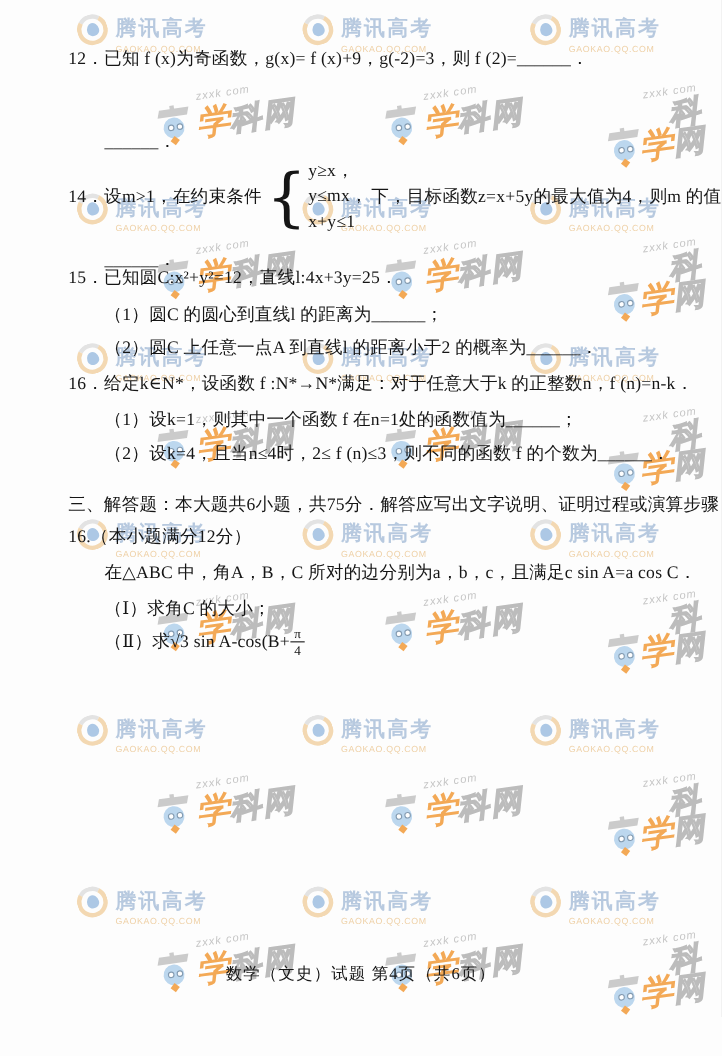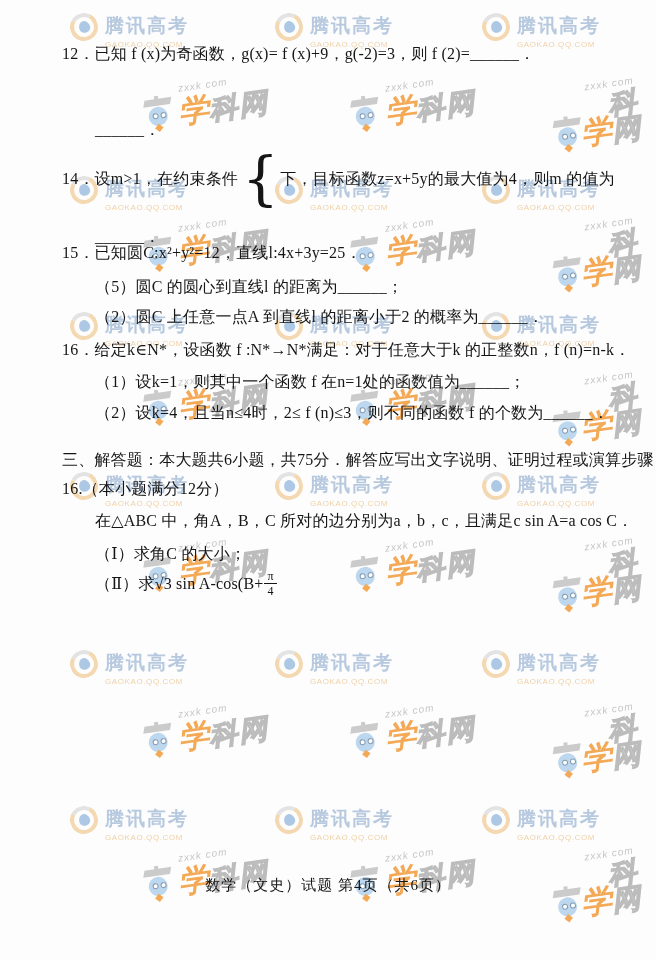--- a/index.html
+++ b/index.html
@@ -444,26 +444,31 @@
     </div>
 
   <div class="content">
     <div class="line" style="top:44px">12．已知 f (x)为奇函数，g(x)= f (x)+9，g(-2)=3，则 f (2)=______．</div>
 
     <div class="line indent" style="top:120px">______．</div>
 
     <div class="q14row" style="top:144px">
       <span>14．设m&gt;1，在约束条件</span>
       <span class="brace">{</span>
+      <span class="constraints">
+        <span>y≥x，</span>
+        <span>y≤mx，</span>
+        <span>x+y≤1</span>
+      </span>
       <span>下，目标函数z=x+5y的最大值为4，则m 的值为</span>
     </div>
     <div class="line indent" style="top:227px">______．</div>
 
     <div class="line" style="top:243px">15．已知圆C:x²+y²=12，直线l:4x+3y=25．</div>
-    <div class="line indent" style="top:277px">（5）圆C 的圆心到直线l 的距离为______；</div>
+    <div class="line indent" style="top:277px">（1）圆C 的圆心到直线l 的距离为______；</div>
     <div class="line indent" style="top:307px">（2）圆C 上任意一点A 到直线l 的距离小于2 的概率为______．</div>
 
     <div class="line" style="top:340px">16．给定k∈N*，设函数 f :N*→N*满足：对于任意大于k 的正整数n，f (n)=n-k．</div>
     <div class="line indent" style="top:372px">（1）设k=1，则其中一个函数 f 在n=1处的函数值为______；</div>
     <div class="line indent" style="top:403px">（2）设k=4，且当n≤4时，2≤ f (n)≤3，则不同的函数 f 的个数为______．</div>
 
     <div class="line" style="top:450px">三、解答题：本大题共6小题，共75分．解答应写出文字说明、证明过程或演算步骤．</div>
 
     <div class="line" style="top:479px">16.（本小题满分12分）</div>
     <div class="line indent" style="top:511px">在△ABC 中，角A，B，C 所对的边分别为a，b，c，且满足c sin A=a cos C．</div>

